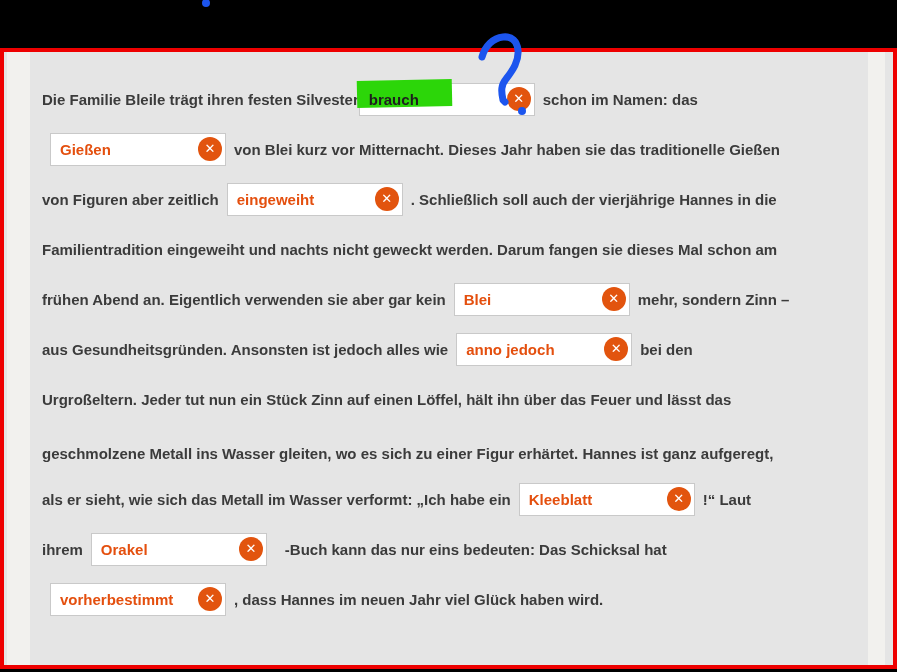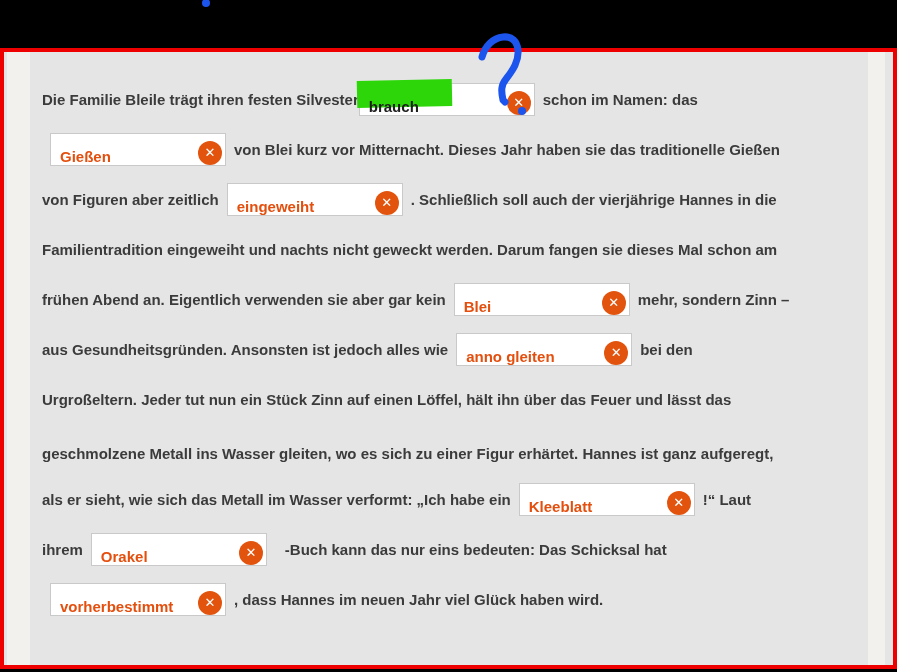--- a/index.html
+++ b/index.html
@@ -28,21 +28,21 @@
     align-items: center;
     white-space: pre;
     font-size: 15px;
     font-weight: bold;
     color: #3b3b3b;
     z-index: 2;
   }
   .gap {
     position: relative;
     display: inline-flex;
-    align-items: flex-end;
+    align-items: center;
     width: 176px; height: 33px;
     flex: 0 0 176px;
     background: #fff;
     border: 1px solid #c9c9c9;
     margin: 0 8px;
     padding-left: 9px;
   }
   .gap.flush-left { margin-left: 0; }
   .gap.tight-right { margin-right: 18px; }
   .gap-text {
@@ -133,21 +133,21 @@
     <span class="gap">
       <span class="gap-text">Blei</span>
       <button class="gap-clear"><span>✕</span></button>
     </span>
     <span>mehr, sondern Zinn –</span>
   </div>
 
   <div class="line" style="top:272px">
     <span>aus Gesundheitsgründen. Ansonsten ist jedoch alles wie</span>
     <span class="gap">
-      <span class="gap-text">anno gleiten</span>
+      <span class="gap-text">anno jedoch</span>
       <button class="gap-clear"><span>✕</span></button>
     </span>
     <span>bei den</span>
   </div>
 
   <div class="line" style="top:322px">
     <span>Urgroßeltern. Jeder tut nun ein Stück Zinn auf einen Löffel, hält ihn über das Feuer und lässt das</span>
   </div>
 
   <div class="line" style="top:376px">

